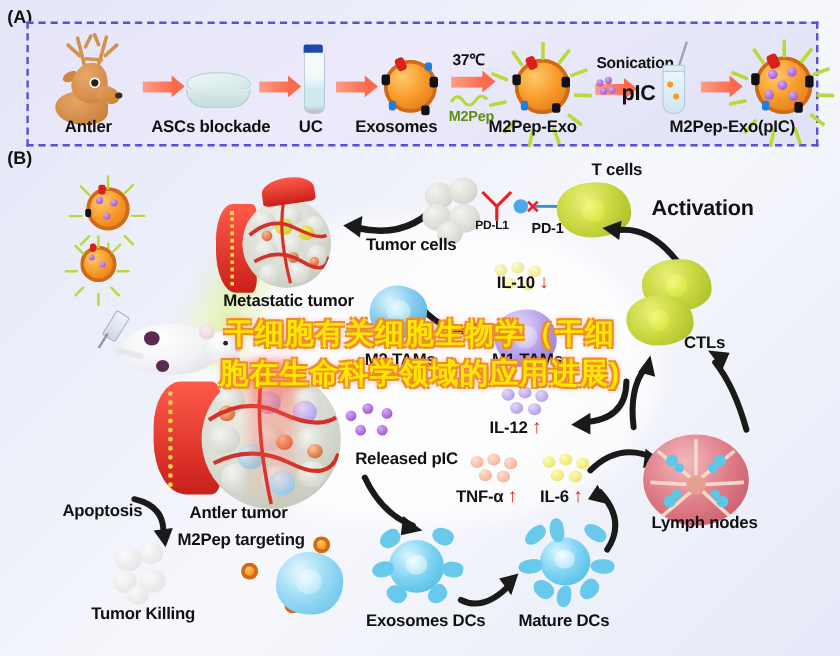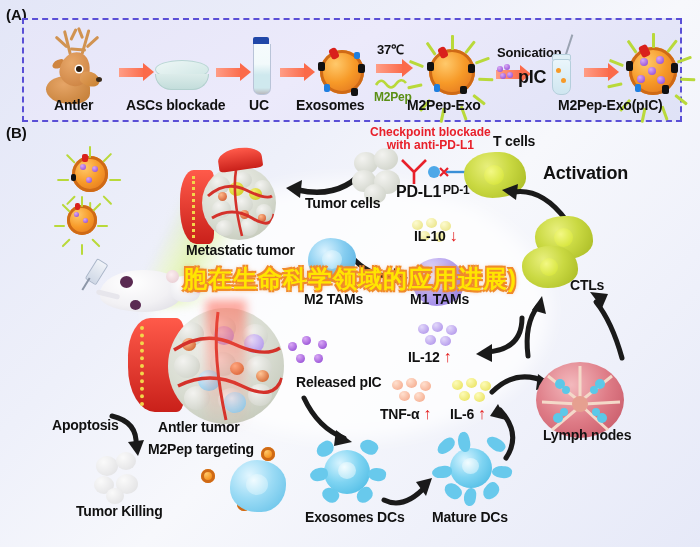--- a/index.html
+++ b/index.html
@@ -302,32 +302,28 @@
 
   <div class="abs" style="left:350px;top:148px;width:62px;height:58px;">
     <div class="grey-cell" style="left:4px;top:4px;width:24px;height:22px;"></div>
     <div class="grey-cell" style="left:24px;top:0px;width:24px;height:22px;"></div>
     <div class="grey-cell" style="left:2px;top:22px;width:24px;height:22px;"></div>
     <div class="grey-cell" style="left:24px;top:22px;width:26px;height:24px;"></div>
     <div class="grey-cell" style="left:14px;top:36px;width:22px;height:20px;"></div>
   </div>
   <div class="lbl" style="left:305px;top:196px;font-size:14px;">Tumor cells</div>
 
-  <div class="redtxt" style="left:370px;top:126px;font-size:12px;">
-    <span>Checkpoint blockade</span><br>
-    <span>with anti-PD-L1</span>
-  </div>
 
   <svg class="arrowsvg" style="left:398px;top:158px;" width="80" height="32">
     <path d="M4,2 L16,14 M28,2 L16,14 M16,14 L16,26" stroke="#e8202a" stroke-width="2.6" fill="none"></path>
     <circle cx="36" cy="14" r="6" fill="#4ea8e8"></circle>
     <path d="M48,14 L70,14" stroke="#3a8fd6" stroke-width="2.4"></path>
     <path d="M42,10 L50,18 M50,10 L42,18" stroke="#e8202a" stroke-width="2.2"></path>
   </svg>
-  <div class="lbl" style="left:396px;top:184px;font-size:16px;">PD-L1</div>
+  <div class="lbl" style="left:396px;top:184px;font-size:10px;">PD-L1</div>
   <div class="lbl" style="left:443px;top:184px;font-size:12px;">PD-1</div>
 
   <div class="tcell" style="left:464px;top:152px;width:62px;height:46px;">
     <div class="nuc" style="left:20px;top:13px;width:20px;height:20px;"></div>
   </div>
   <div class="lbl" style="left:493px;top:134px;font-size:14px;">T cells</div>
 
   <div class="lbl" style="left:543px;top:164px;font-size:18px;">Activation</div>
   <svg class="arrowsvg" style="left:500px;top:180px;" width="72" height="44">
     <path d="M66,40 Q42,8 14,12" stroke="#1a1a1a" stroke-width="5" fill="none" stroke-linecap="round"></path>
@@ -548,16 +544,17 @@
     <div class="dc-arm" style="left:0px;top:34px;width:20px;height:12px;transform:rotate(-4deg);"></div>
     <div class="dc-arm" style="left:60px;top:34px;width:20px;height:12px;transform:rotate(6deg);"></div>
     <div class="dc-arm" style="left:12px;top:52px;width:18px;height:14px;transform:rotate(44deg);"></div>
     <div class="dc-arm" style="left:32px;top:56px;width:12px;height:18px;transform:rotate(6deg);"></div>
     <div class="dc-arm" style="left:50px;top:52px;width:18px;height:14px;transform:rotate(-44deg);"></div>
     <div class="blob" style="left:30px;top:26px;width:17px;height:16px;background:radial-gradient(circle at 35% 30%,#f2fcff,#a9e2f6);"></div>
   </div>
   <div class="lbl" style="left:432px;top:510px;font-size:14px;">Mature DCs</div>
 
   <div id="overlay">
+    <div>干细胞有关细胞生物学（干细</div>
     <div>胞在生命科学领域的应用进展)</div>
   </div>
 
 </div>
 
 </body></html>

